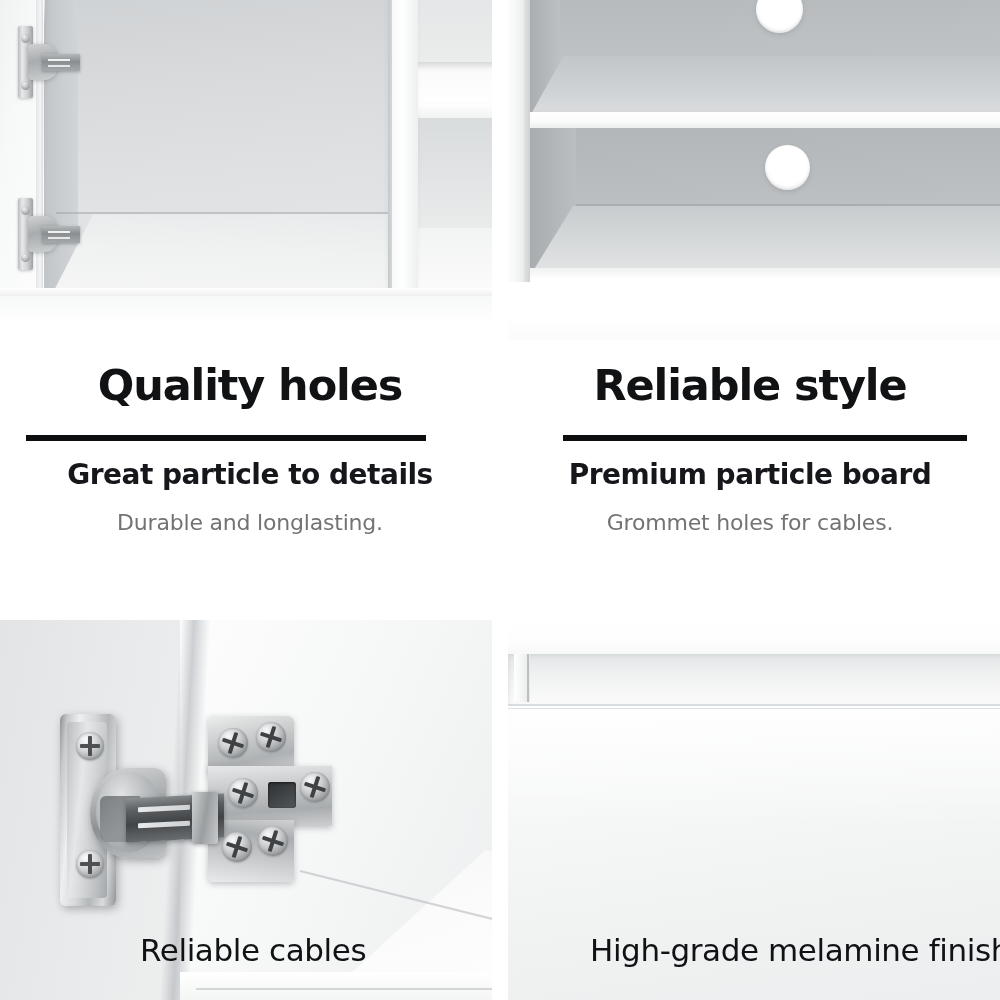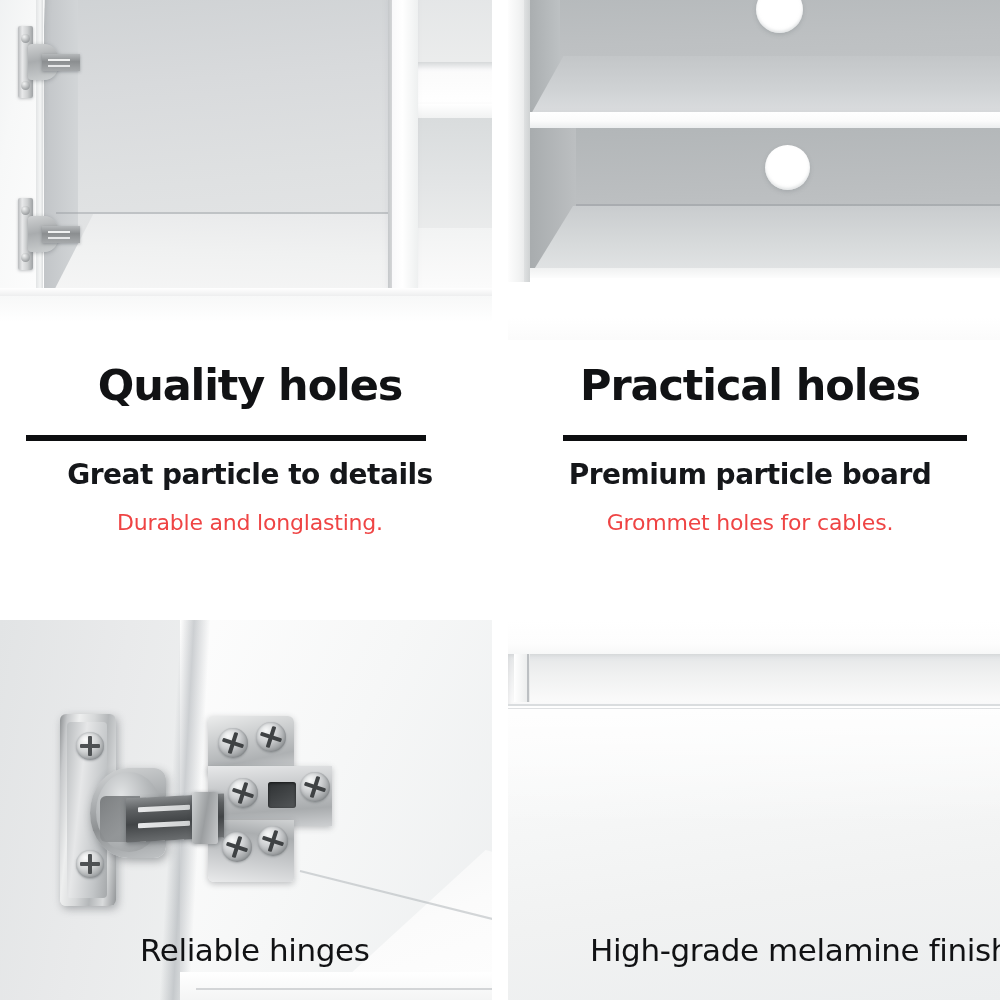--- a/index.html
+++ b/index.html
@@ -302,21 +302,21 @@
   #feature-left  .f-sub { padding-right: 38px; }
   #feature-right .f-sub { padding-right: 6px; }
 
   .f-note {
     position: absolute; top: 170px; left: 0; width: 100%;
     text-align: center;
     font-family: "DejaVu Sans", sans-serif;
     font-weight: 400;
     font-size: 22px;
     letter-spacing: -0.2px;
-    color: #ef4444;
+    color: #737373;
     line-height: 1.2;
     white-space: nowrap;
   }
   #feature-left  .f-note { padding-right: 38px; }
   #feature-right .f-note { padding-right: 4px; }
 
   
   #panel-hinge-macro {
     left: 0; top: 620px; width: 492px; height: 380px;
   }
@@ -599,21 +599,21 @@
   <div id="text-band">
 
     <div class="feature-col" id="feature-left">
       <div class="f-title">Quality holes</div>
       <div class="f-rule"></div>
       <div class="f-sub">Great particle to details</div>
       <div class="f-note">Durable and longlasting.</div>
     </div>
 
     <div class="feature-col" id="feature-right">
-      <div class="f-title">Practical holes</div>
+      <div class="f-title">Reliable style</div>
       <div class="f-rule"></div>
       <div class="f-sub">Premium particle board</div>
       <div class="f-note">Grommet holes for cables.</div>
     </div>
 
   </div>
 
   <div class="photo" id="panel-hinge-macro">
     <div id="p3-bg-left"></div>
     <div id="p3-bg-right"></div>
@@ -660,16 +660,16 @@
     <div id="p4-groove-left-line"></div>
     <div id="p4-groove-bottom-line"></div>
     <div id="p4-face-hairline"></div>
     <div id="p4-top-rail"></div>
   </div>
 
   <div class="gutter" id="gutter-vert-top"></div>
   <div class="gutter" id="gutter-vert-bot"></div>
   <div class="gutter" id="gutter-horiz-2"></div>
 
-  <div class="caption" id="caption-hinges">Reliable hinges</div>
+  <div class="caption" id="caption-hinges">Reliable cables</div>
   <div class="caption" id="caption-melamine">High-grade melamine finish</div>
 
 </div>
 
 </body></html>

